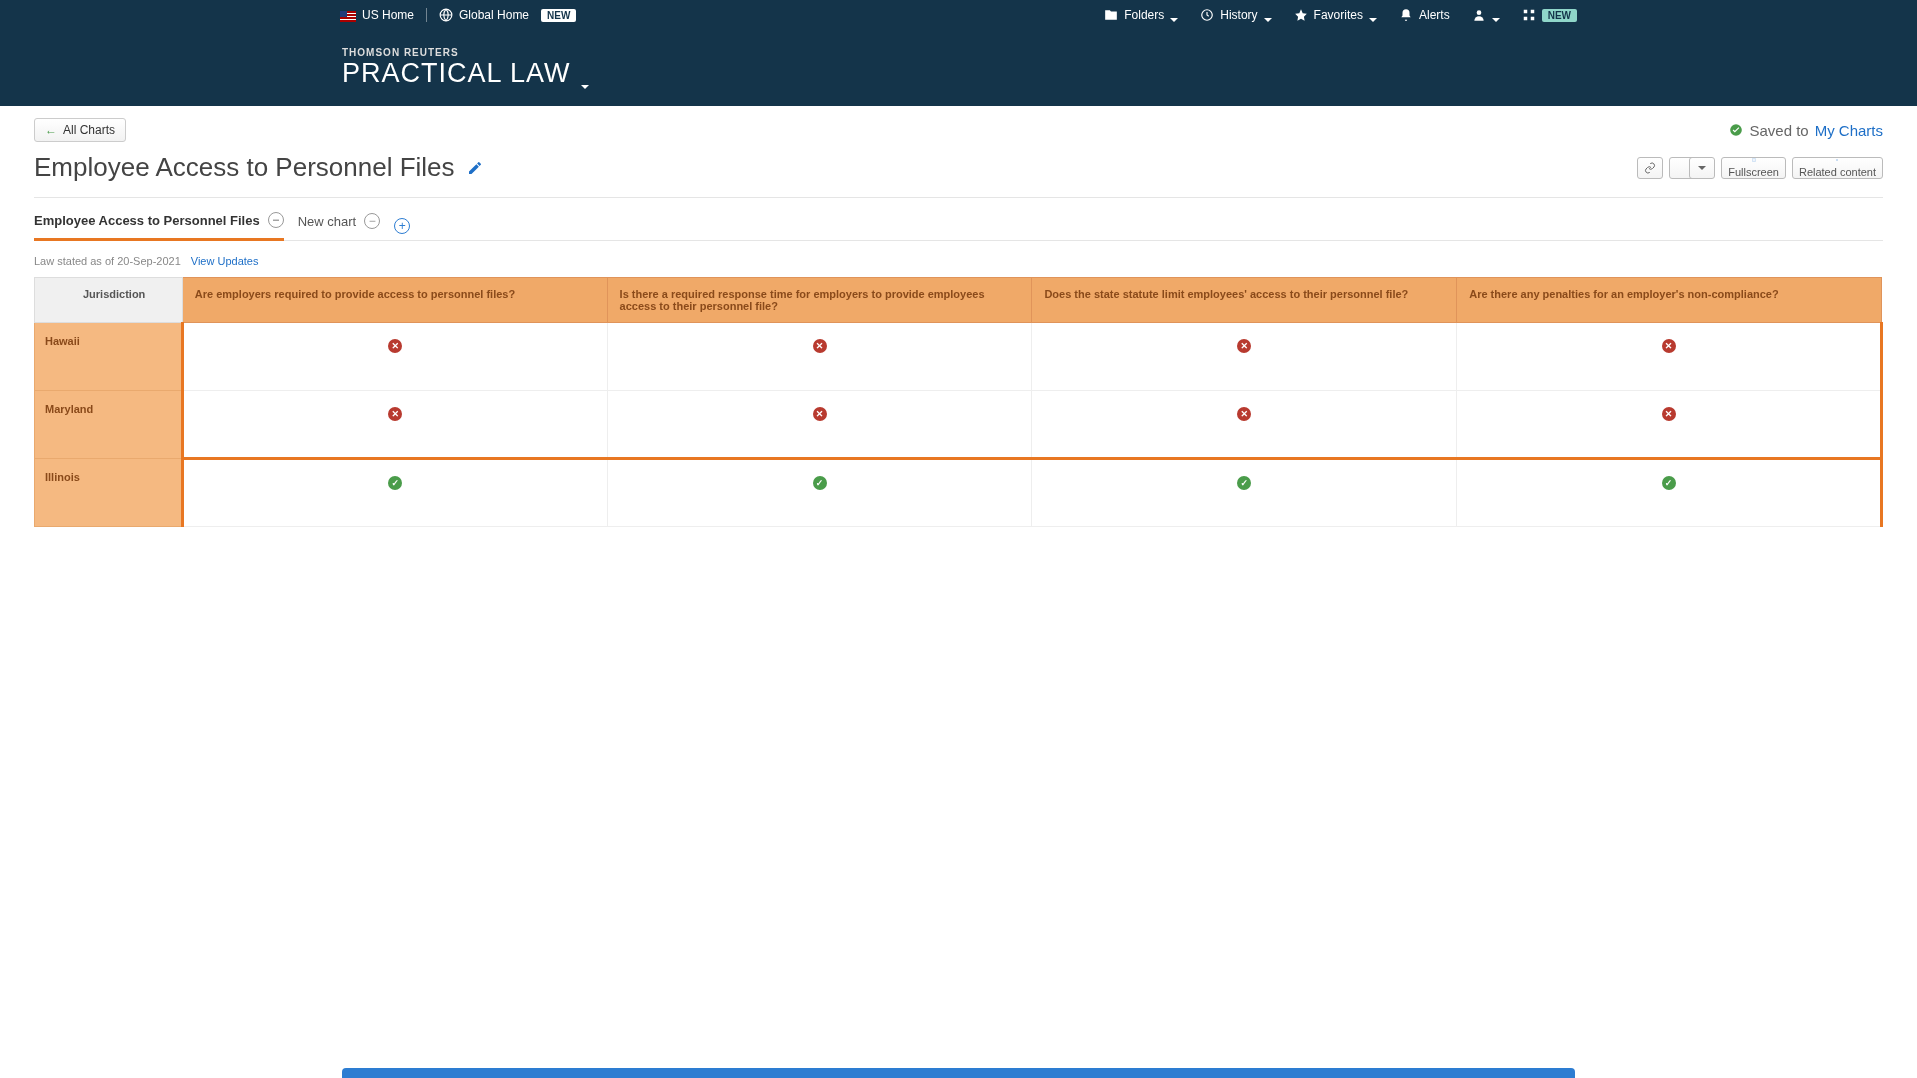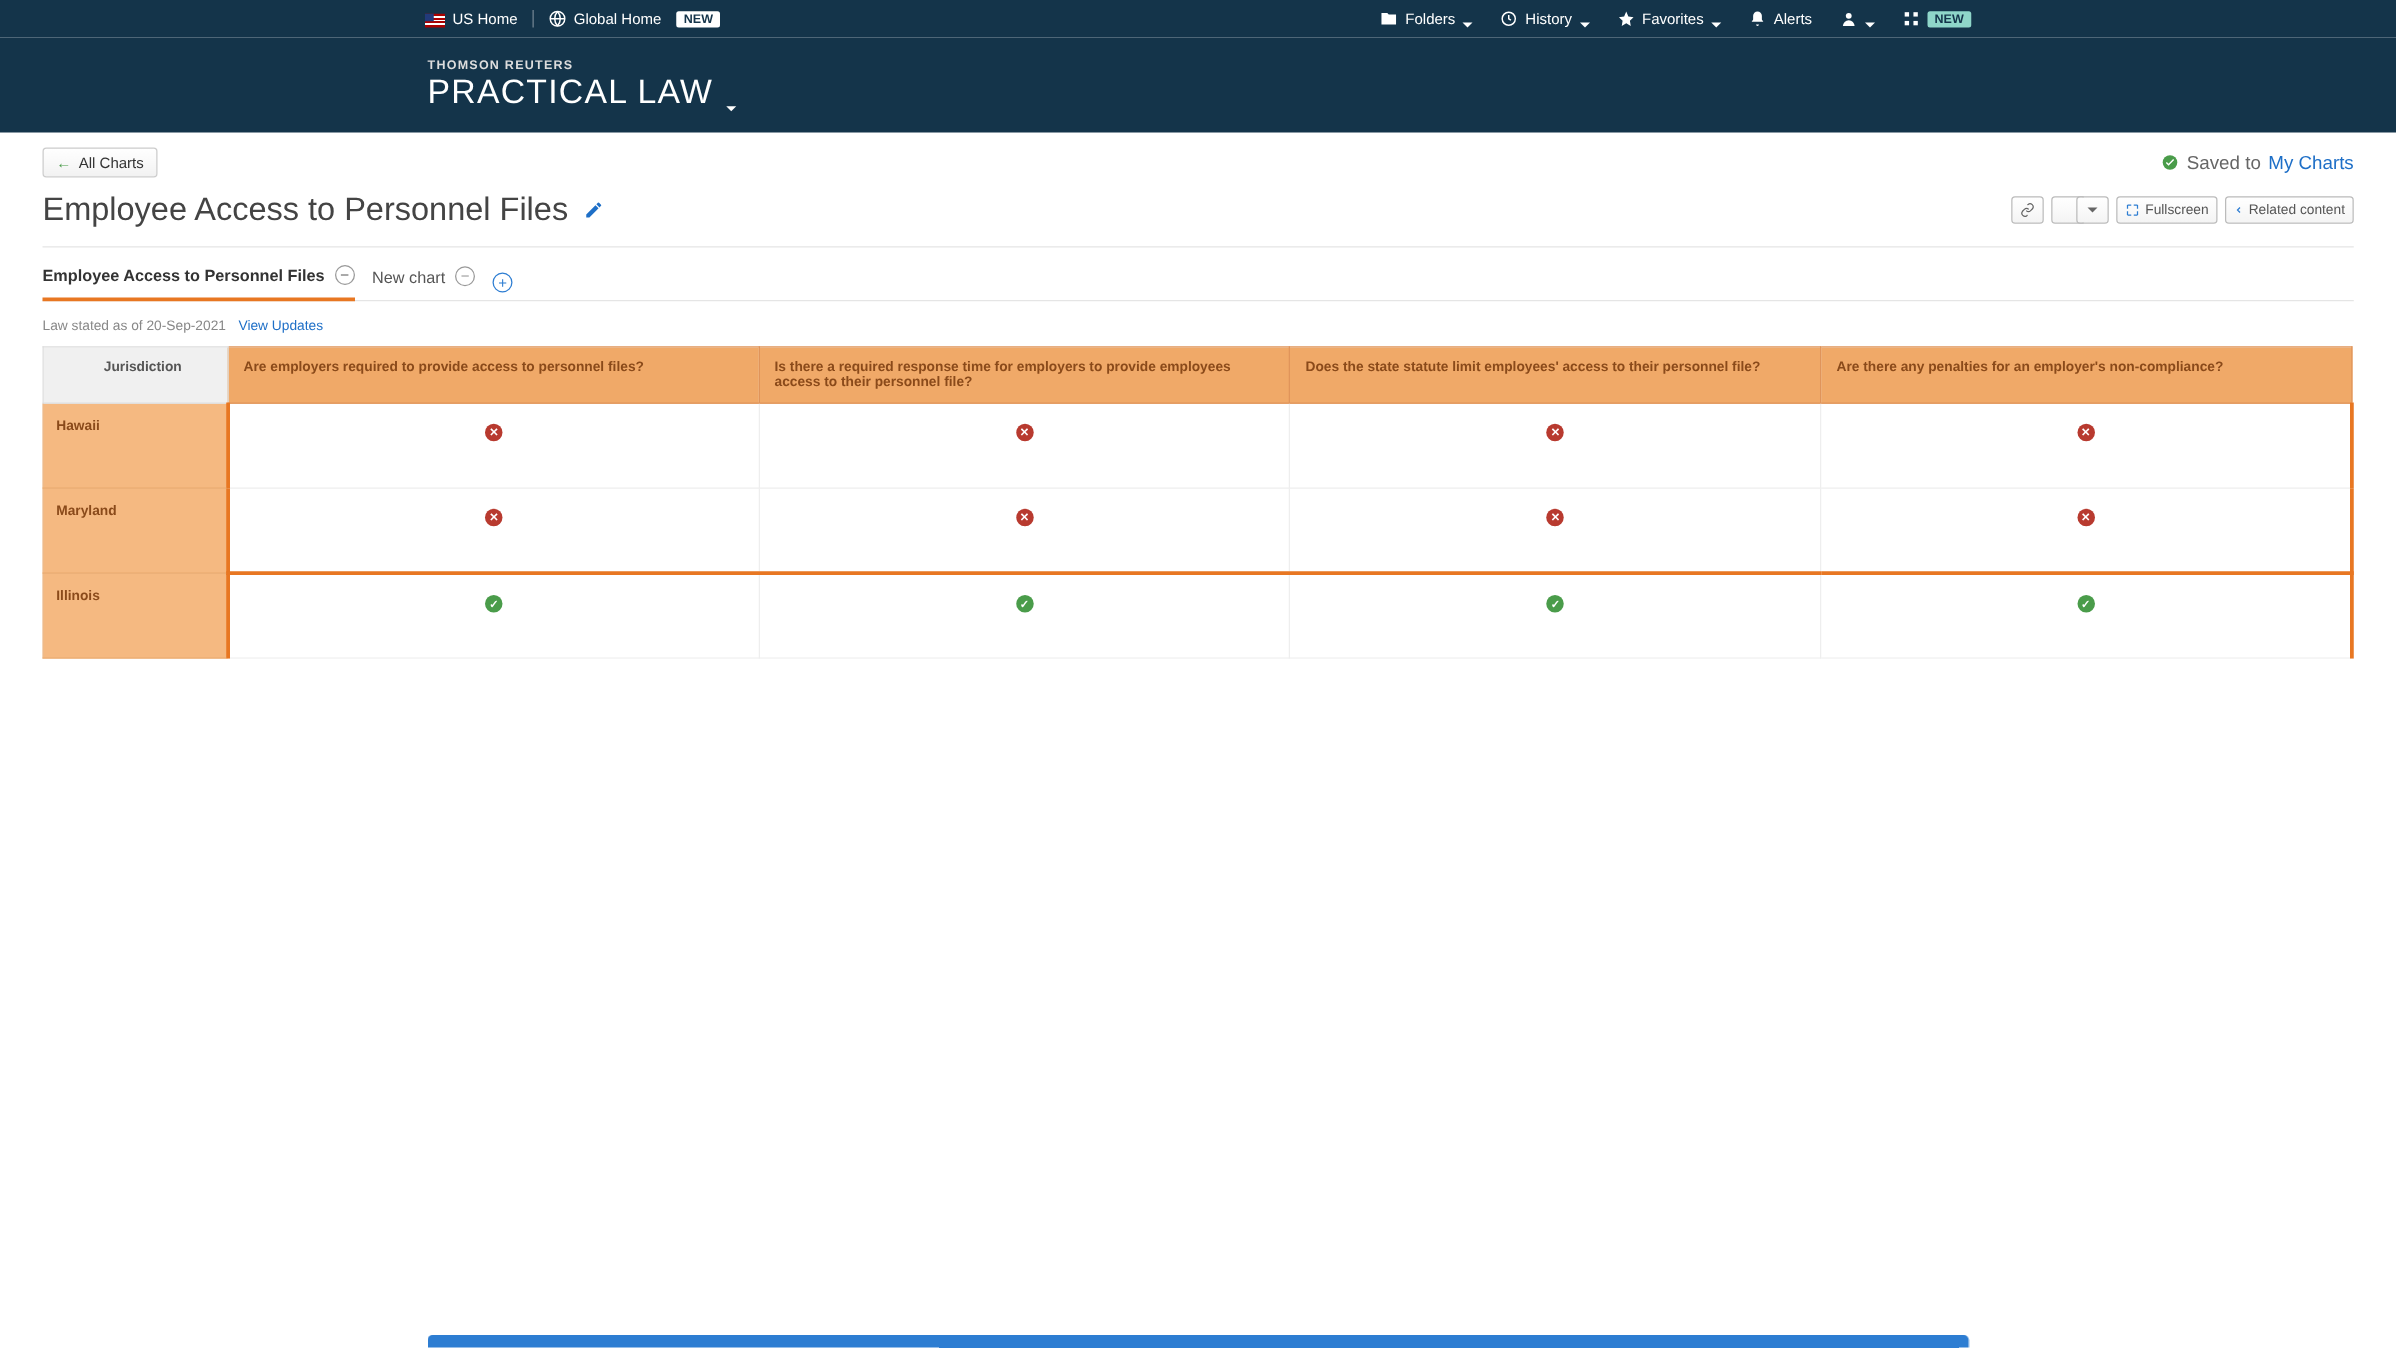--- a/index.html
+++ b/index.html
@@ -20,21 +20,21 @@
 .header .brand { display:flex;align-items:flex-end;gap:10px;}
 .content { padding: 12px 34px 0 34px; }
 .allcharts-row { display:flex;align-items:center;}
 .btn-allcharts { display:flex;align-items:center;gap:6px;border:1px solid #ccc;background:linear-gradient(#fff,#f2f2f2);padding:4px 10px;border-radius:3px;font-size:12px;color:#333;cursor:pointer;}
 .btn-allcharts .arr{color:#4a9c4a;font-weight:bold;}
 .saved-block { margin-left:auto;display:flex;align-items:center;gap:6px;font-size:15px;color:#666;}
 .saved-block a { color:#1e6fc7;text-decoration:none;}
 .title-row { margin-top:10px;display:flex;align-items:center;}
 .page-title { font-size:26px;color:#444;font-weight:normal;}
 .title-actions { margin-left:auto;display:flex;align-items:center;gap:6px;}
-.tool-btn { border:1px solid #bbb;background:linear-gradient(#fff,#f4f4f4);height:22px;min-width:26px;display:flex;align-items:center;justify-content:center;padding:0 6px;border-radius:3px;font-size:11px;color:#555;cursor:pointer;gap:4px;}
+.tool-btn { border:1px solid #bbb;background:linear-gradient(#fff,#f4f4f4);height:22px;min-width:26px;display:flex;align-items:center;justify-content:center;padding:0 6px;border-radius:3px;font-size:11px;color:#555;cursor:pointer;gap:4px;flex-direction:column;}
 .split-caret { border-left:1px solid #bbb;height:22px;width:14px;display:flex;align-items:center;justify-content:center;margin-left:-6px;background:linear-gradient(#fff,#f4f4f4);border-top-right-radius:3px;border-bottom-right-radius:3px;}
 hr.sep { border:none;border-top:1px solid #e5e5e5;margin:14px 0 0 0;}
 .tabs-row { display:flex;align-items:center;gap:14px;padding-top:14px;border-bottom:1px solid #e5e5e5;}
 .tab { padding-bottom:10px;font-size:13px;color:#555;display:flex;align-items:center;gap:8px;cursor:pointer;}
 .tab.active { font-weight:bold;color:#333;border-bottom:3px solid #e87722;margin-bottom:-1px;}
 .circle-icon { width:16px;height:16px;border-radius:50%;border:1px solid #999;display:flex;align-items:center;justify-content:center;font-size:12px;color:#999;line-height:1;}
 .circle-icon.blue{border-color:#2d7dd2;color:#2d7dd2;}
 .meta-row { padding:14px 0 10px 0;font-size:11px;color:#888;display:flex;align-items:center;gap:10px;}
 .meta-row a { color:#1e6fc7;text-decoration:none;font-size:11px;}
 .chart-table { width:100%;border-collapse:collapse;table-layout:fixed;}

